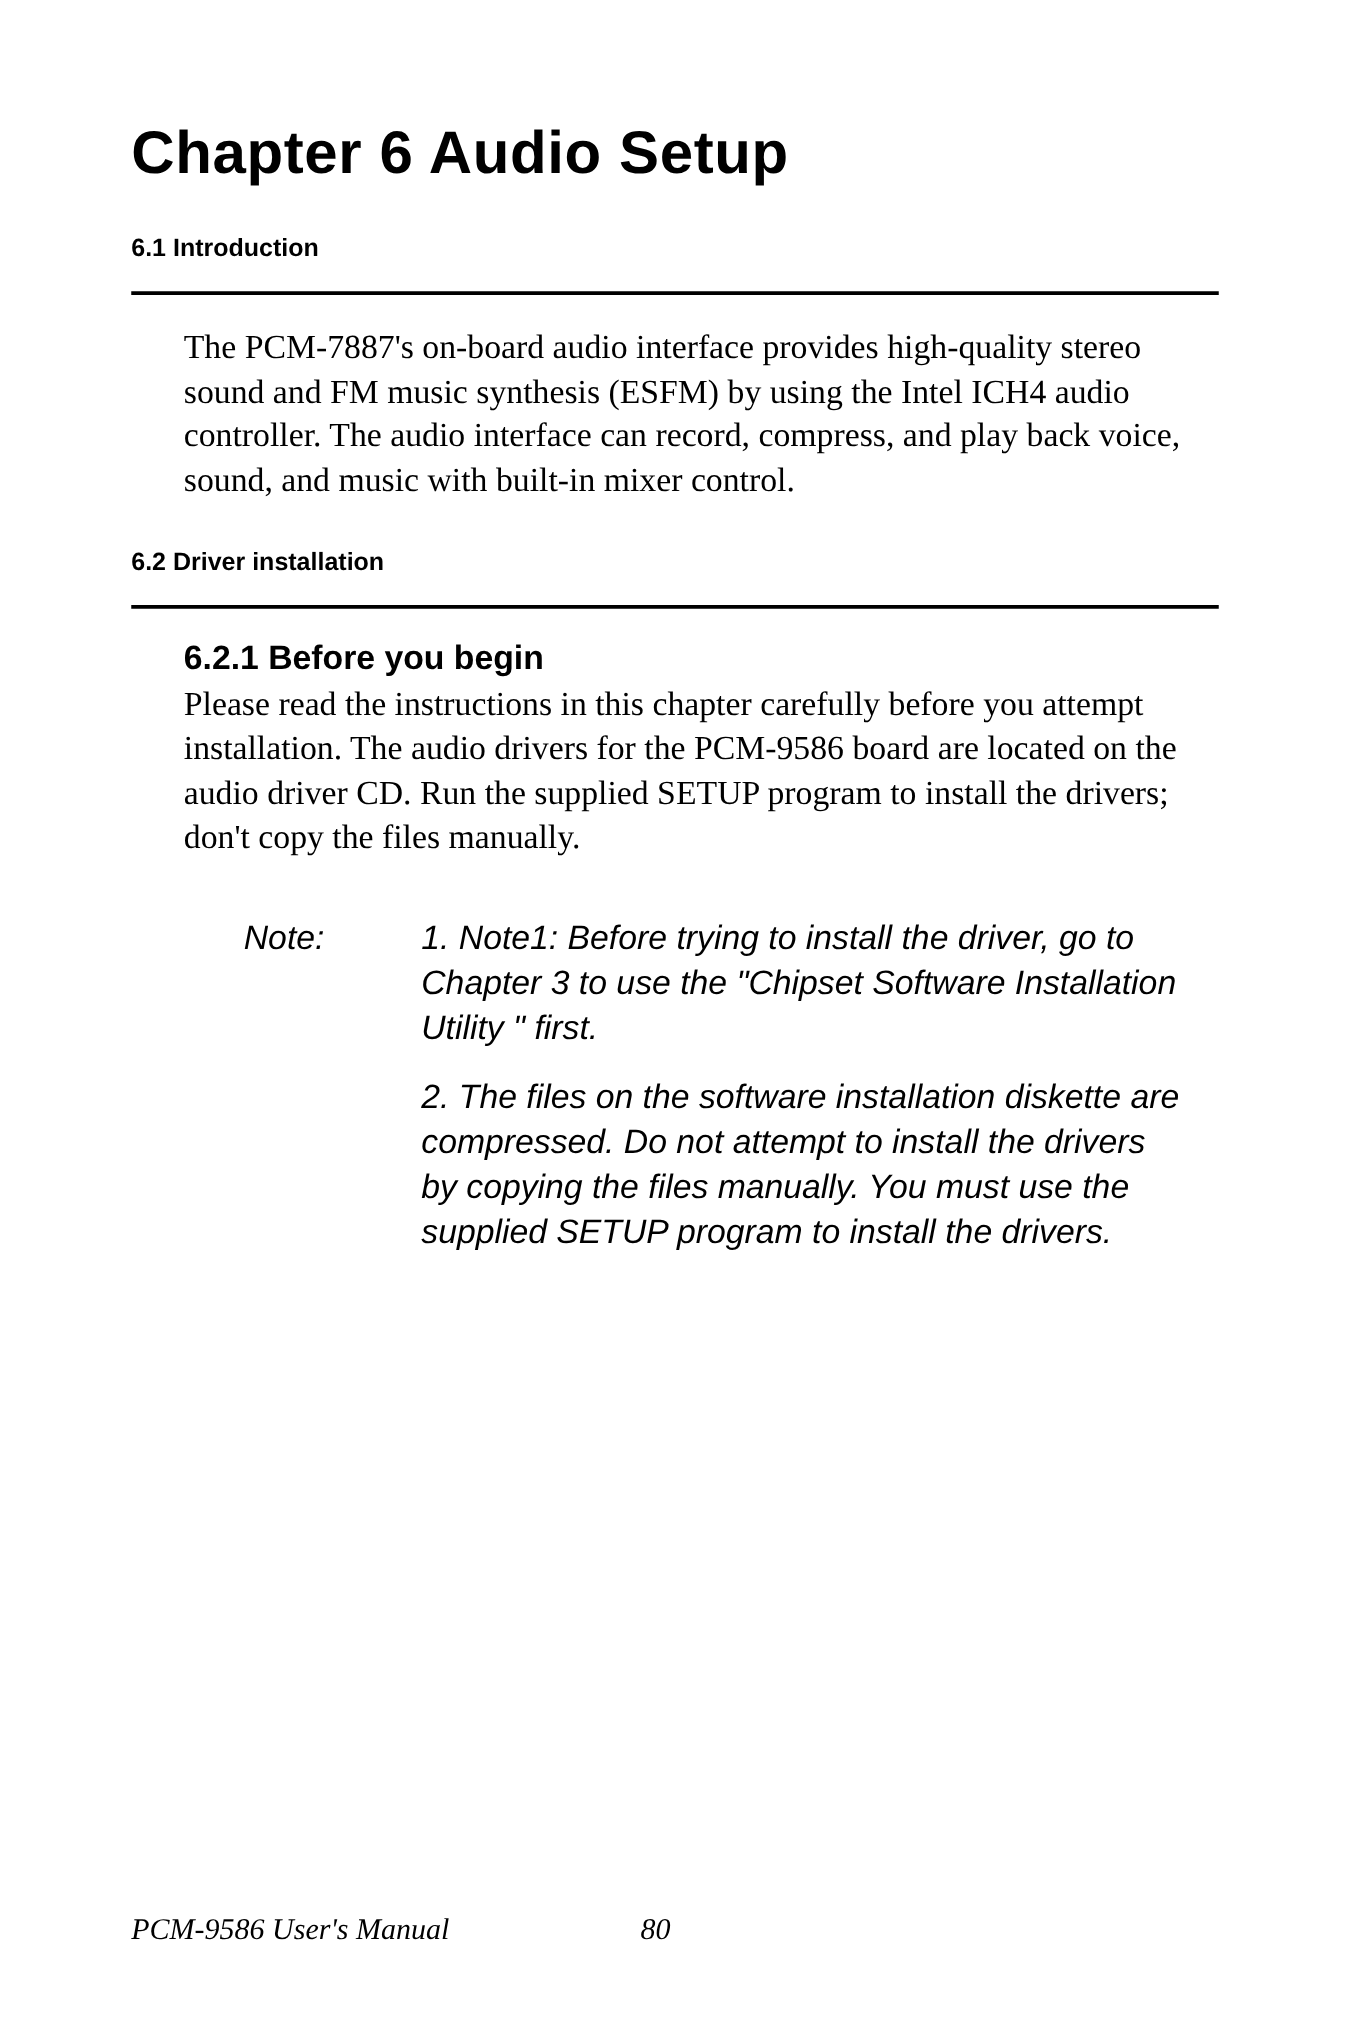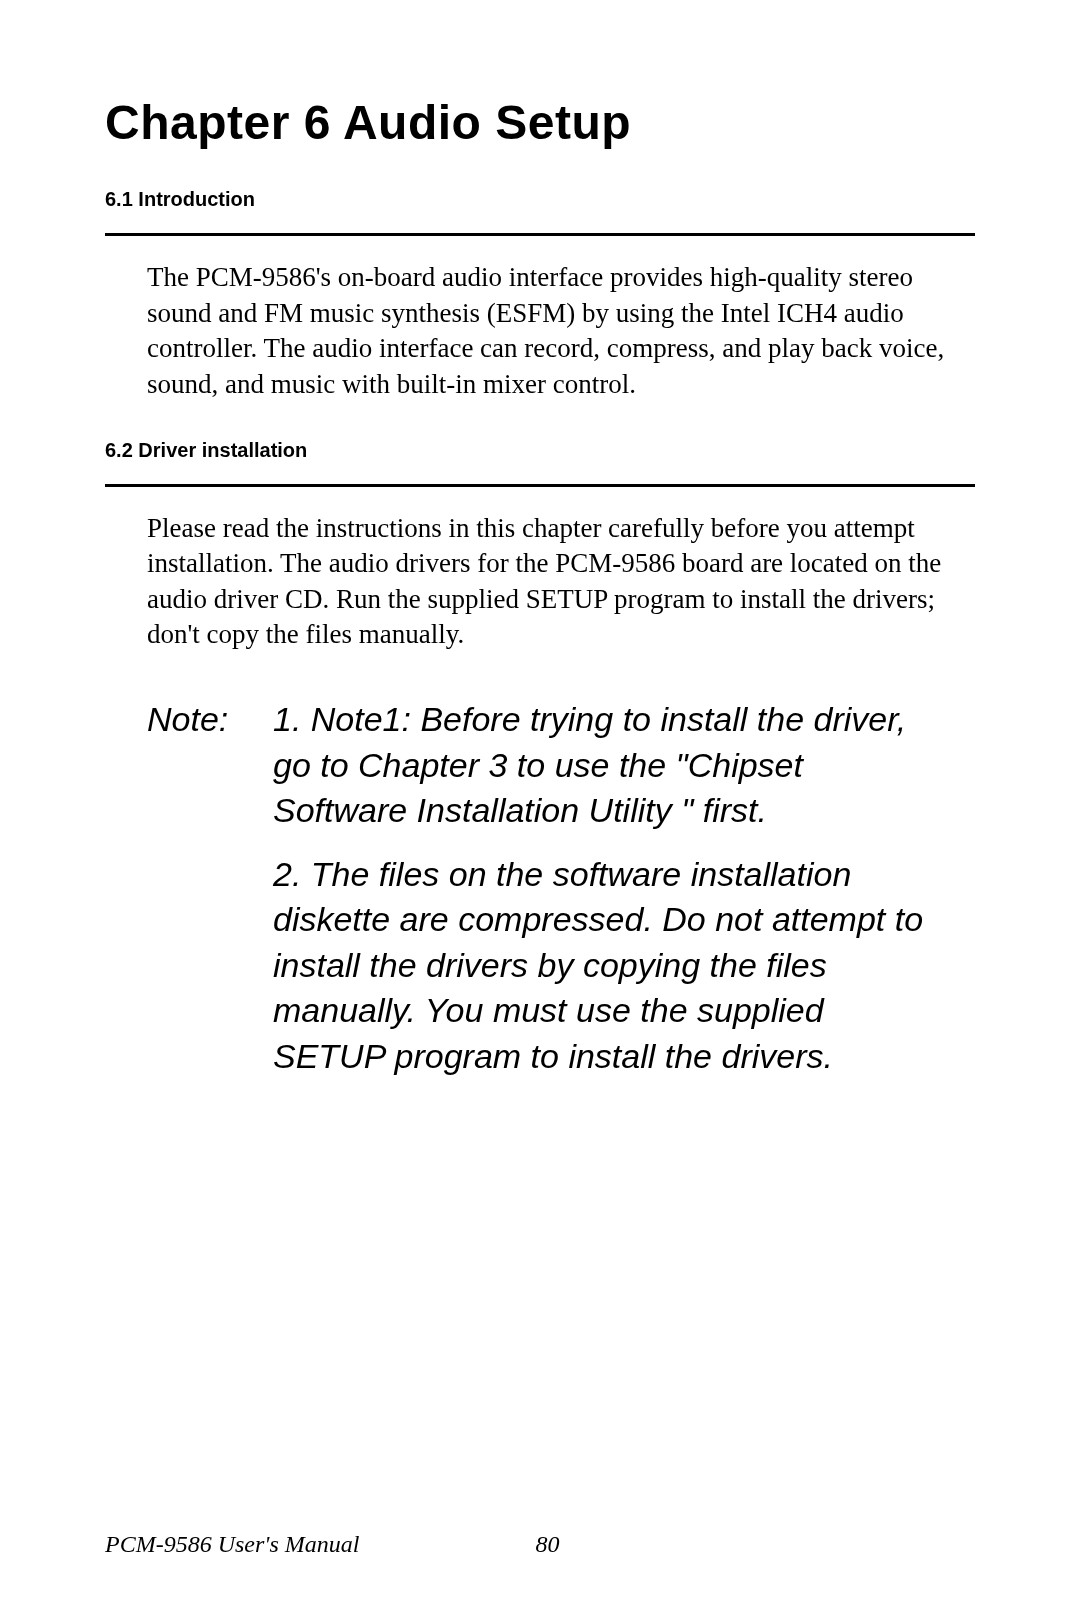--- a/index.html
+++ b/index.html
@@ -52,68 +52,69 @@
       padding-left: 42px;
       margin-bottom: 4px;
     }
     .note-block {
       margin-top: 44px;
       padding-left: 42px;
       padding-right: 30px;
     }
     .note-row {
       display: flex;
-      gap: 48px;
+      gap: 64px;
       font-family: Arial, Helvetica, sans-serif;
       font-style: italic;
-      font-size: 34px;
+      font-size: 27px;
       line-height: 1.34;
+      margin-left: 48px;
     }
     .note-label {
       flex: 0 0 auto;
       width: 78px;
     }
     .note-body {
       flex: 1;
     }
     .note-item {
       margin-bottom: 18px;
     }
     .footer {
       position: absolute;
       bottom: 60px;
       left: 105px;
       right: 105px;
       font-family: 'Times New Roman', Times, serif;
       font-style: italic;
       font-size: 24px;
       display: flex;
-      gap: 23px;
     }
     .footer-title {
       flex: 0 0 auto;
     }
     .footer-page {
       margin-left: 153px;
     }
   </style>
 </head>
 <body>
 
 <div class="page">
 
   <h1 class="chapter-title">Chapter 6  Audio Setup</h1>
 
   <div class="section-block-1">
     <h2 class="section-header">6.1  Introduction</h2>
-    <p class="body-text">The PCM-9586's on-board audio interface provides high-quality stereo sound and FM music synthesis (ESFM) by using the Intel ICH4 audio controller. The audio interface can record, compress, and play back voice, sound, and music with built-in mixer control.</p>
+    <p class="body-text">The PCM-7887's on-board audio interface provides high-quality stereo sound and FM music synthesis (ESFM) by using the Intel ICH4 audio controller. The audio interface can record, compress, and play back voice, sound, and music with built-in mixer control.</p>
   </div>
 
   <div>
     <h2 class="section-header">6.2  Driver installation</h2>
+    <h3 class="subsection-header">6.2.1 Before you begin</h3>
     <p class="body-text">Please read the instructions in this chapter carefully before you attempt installation. The audio drivers for the PCM-9586 board are located on the audio driver CD. Run the supplied SETUP program to install the drivers; don't copy the files manually.</p>
 
     <div class="note-block">
       <div class="note-row">
         <div class="note-label">Note:</div>
         <div class="note-body">
           <div class="note-item">1. Note1: Before trying to install the driver, go to Chapter 3 to use the "Chipset Software Installation Utility " first.</div>
           <div class="note-item">2. The files on the software installation diskette are compressed. Do not attempt to install the drivers by copying the files manually. You must use the supplied SETUP program to install the drivers.</div>
         </div>
       </div>

